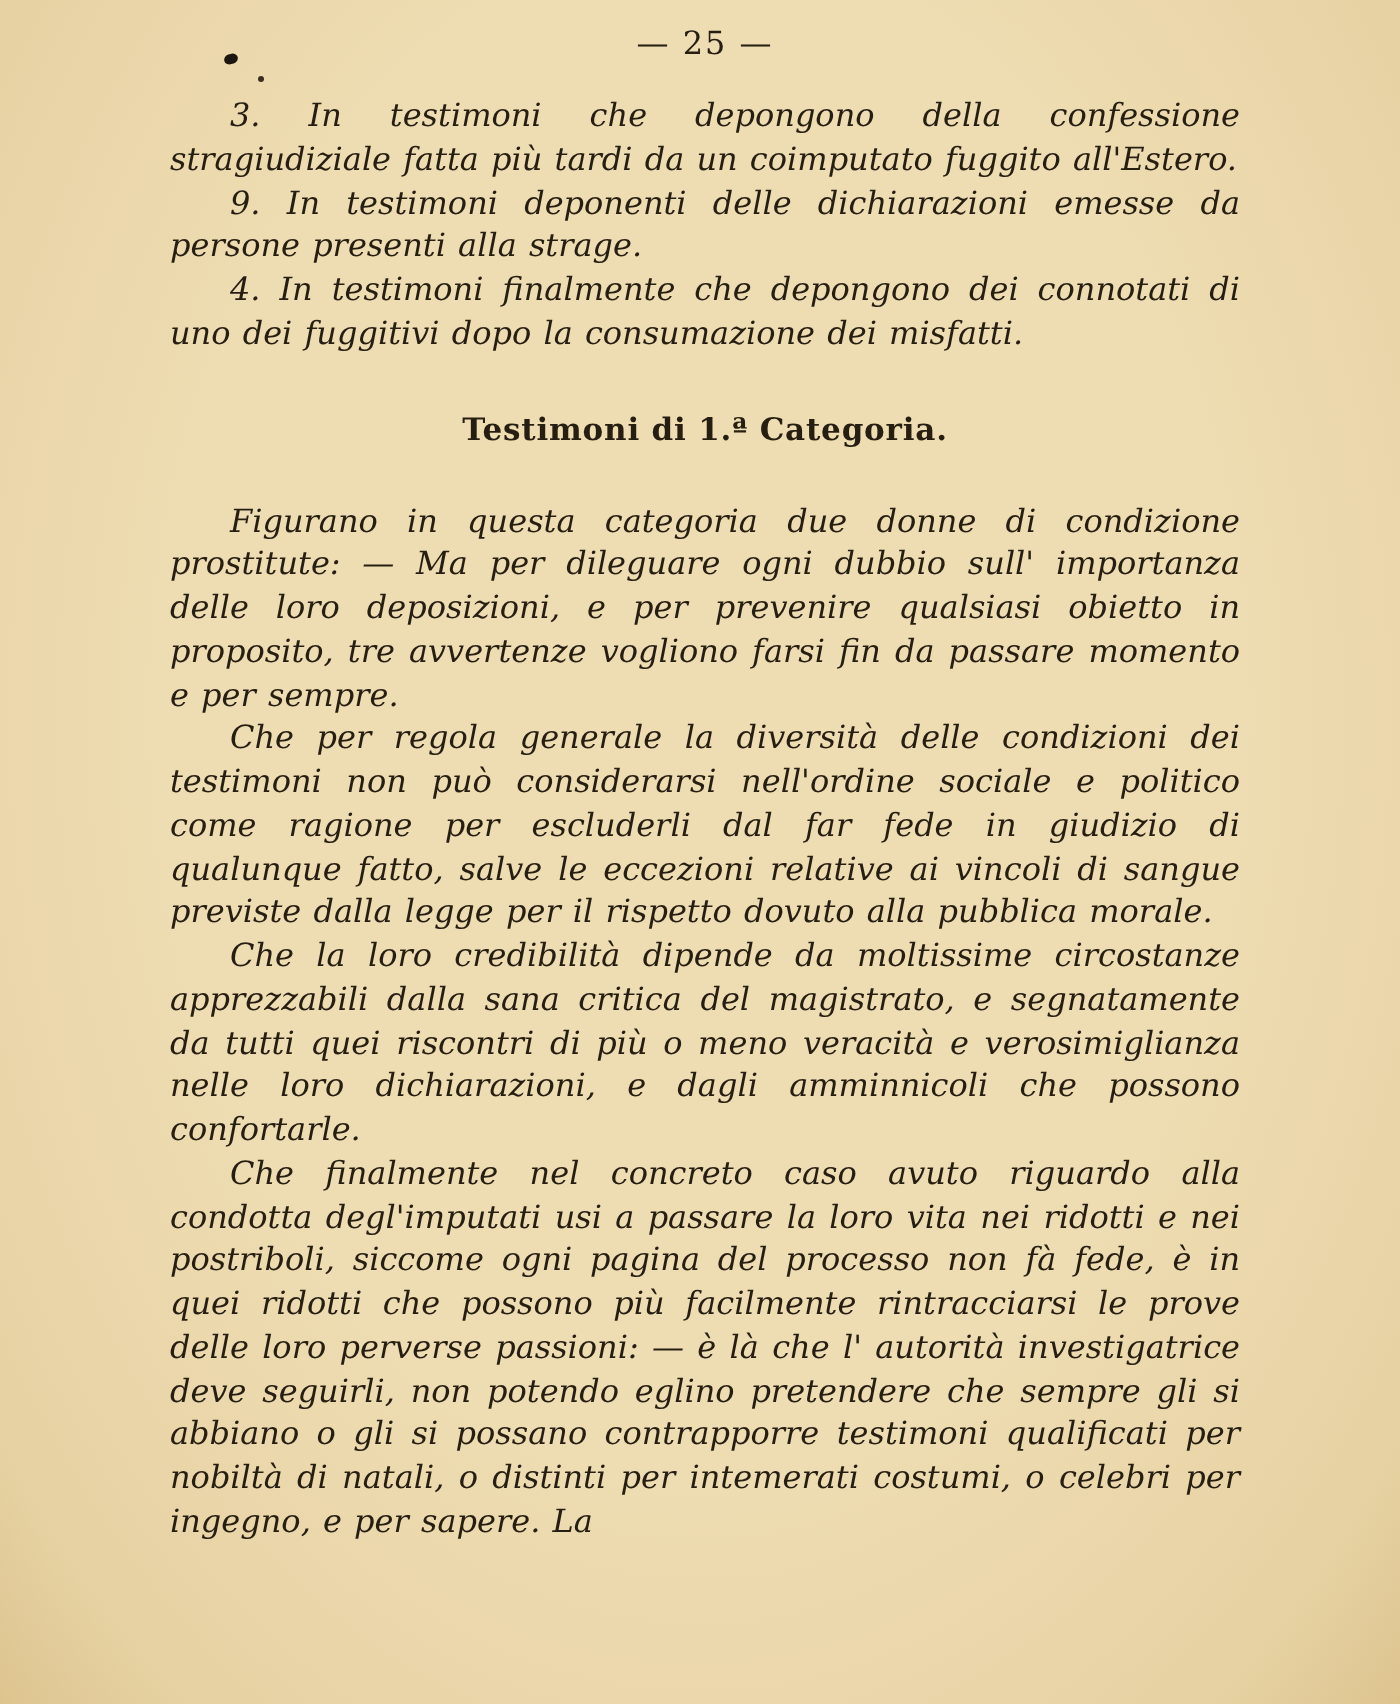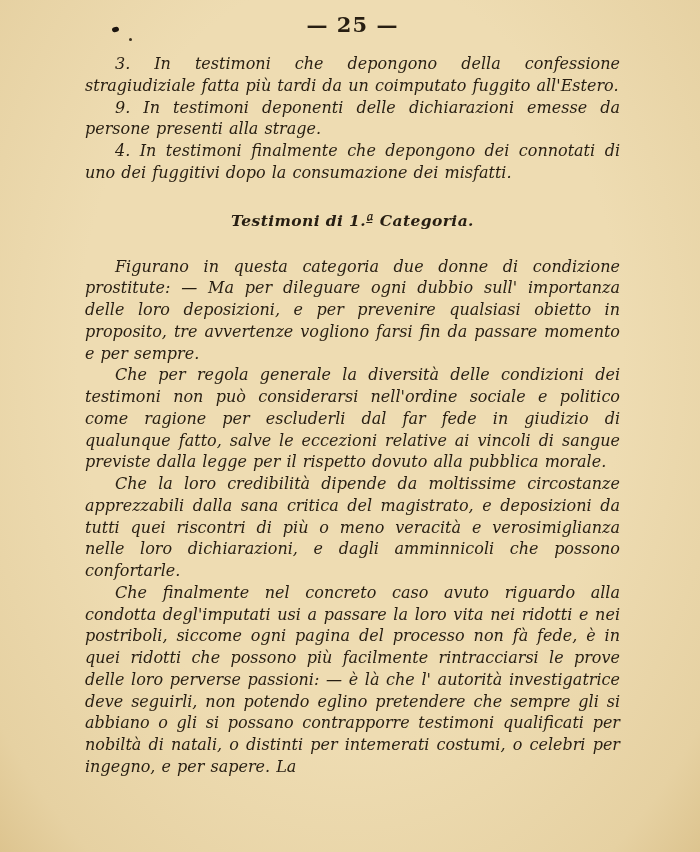--- a/index.html
+++ b/index.html
@@ -16,41 +16,40 @@
     position: relative;
     width: 700px;
     height: 852px;
     box-sizing: border-box;
     padding: 12px 80px 0 85px;
     background: radial-gradient(ellipse at 50% 42%, #eedcb2 55%, #e6d1a2 88%, #ddc48f 100%);
     color: #271e12;
   }
   .page-number {
     text-align: center;
-    font-weight: bold;
-    font-size: 21px;
+    font-weight: normal;
+    font-size: 16px;
     letter-spacing: 1px;
     margin: 0 0 16px 0;
   }
   .para {
     margin: 0;
     text-align: justify;
     text-indent: 30px;
     font-size: 16px;
     line-height: 1.36;
     word-spacing: 1px;
     font-style: italic;
   }
   .heading {
     text-align: center;
     font-size: 15.5px;
     font-weight: bold;
     letter-spacing: 0.4px;
     margin: 27px 0 26px 0;
-    font-style: italic;
   }
   .ink-spot {
     position: absolute;
     left: 112px;
     top: 27px;
     width: 7px;
     height: 5px;
     background: #1c1510;
     border-radius: 50% / 60%;
     transform: rotate(-18deg);
@@ -81,17 +80,17 @@
 
 
   <p class="para">4. In testimoni finalmente che depongono dei connotati di uno dei fuggitivi dopo la consumazione dei misfatti.</p>
 
   <h2 class="heading">Testimoni di 1.ª Categoria.</h2>
 
   <p class="para">Figurano in questa categoria due donne di condizione prostitute: — Ma per dileguare ogni dubbio sull' importanza delle loro deposizioni, e per prevenire qualsiasi obietto in proposito, tre avvertenze vogliono farsi fin da passare momento e per sempre.</p>
 
   <p class="para">Che per regola generale la diversità delle condizioni dei testimoni non può considerarsi nell'ordine sociale e politico come ragione per escluderli dal far fede in giudizio di qualunque fatto, salve le eccezioni relative ai vincoli di sangue previste dalla legge per il rispetto dovuto alla pubblica morale.</p>
 
-  <p class="para">Che la loro credibilità dipende da moltissime circostanze apprezzabili dalla sana critica del magistrato, e deposizioni da tutti quei riscontri di più o meno veracità e verosimiglianza nelle loro dichiarazioni, e dagli amminnicoli che possono confortarle.</p>
+  <p class="para">Che la loro credibilità dipende da moltissime circostanze apprezzabili dalla sana critica del magistrato, e segnatamente da tutti quei riscontri di più o meno veracità e verosimiglianza nelle loro dichiarazioni, e dagli amminnicoli che possono confortarle.</p>
 
   <p class="para">Che finalmente nel concreto caso avuto riguardo alla condotta degl'imputati usi a passare la loro vita nei ridotti e nei postriboli, siccome ogni pagina del processo non fà fede, è in quei ridotti che possono più facilmente rintracciarsi le prove delle loro perverse passioni: — è là che l' autorità investigatrice deve seguirli, non potendo eglino pretendere che sempre gli si abbiano o gli si possano contrapporre testimoni qualificati per nobiltà di natali, o distinti per intemerati costumi, o celebri per ingegno, e per sapere. La</p>
 
 </div>
 
 </body></html>

